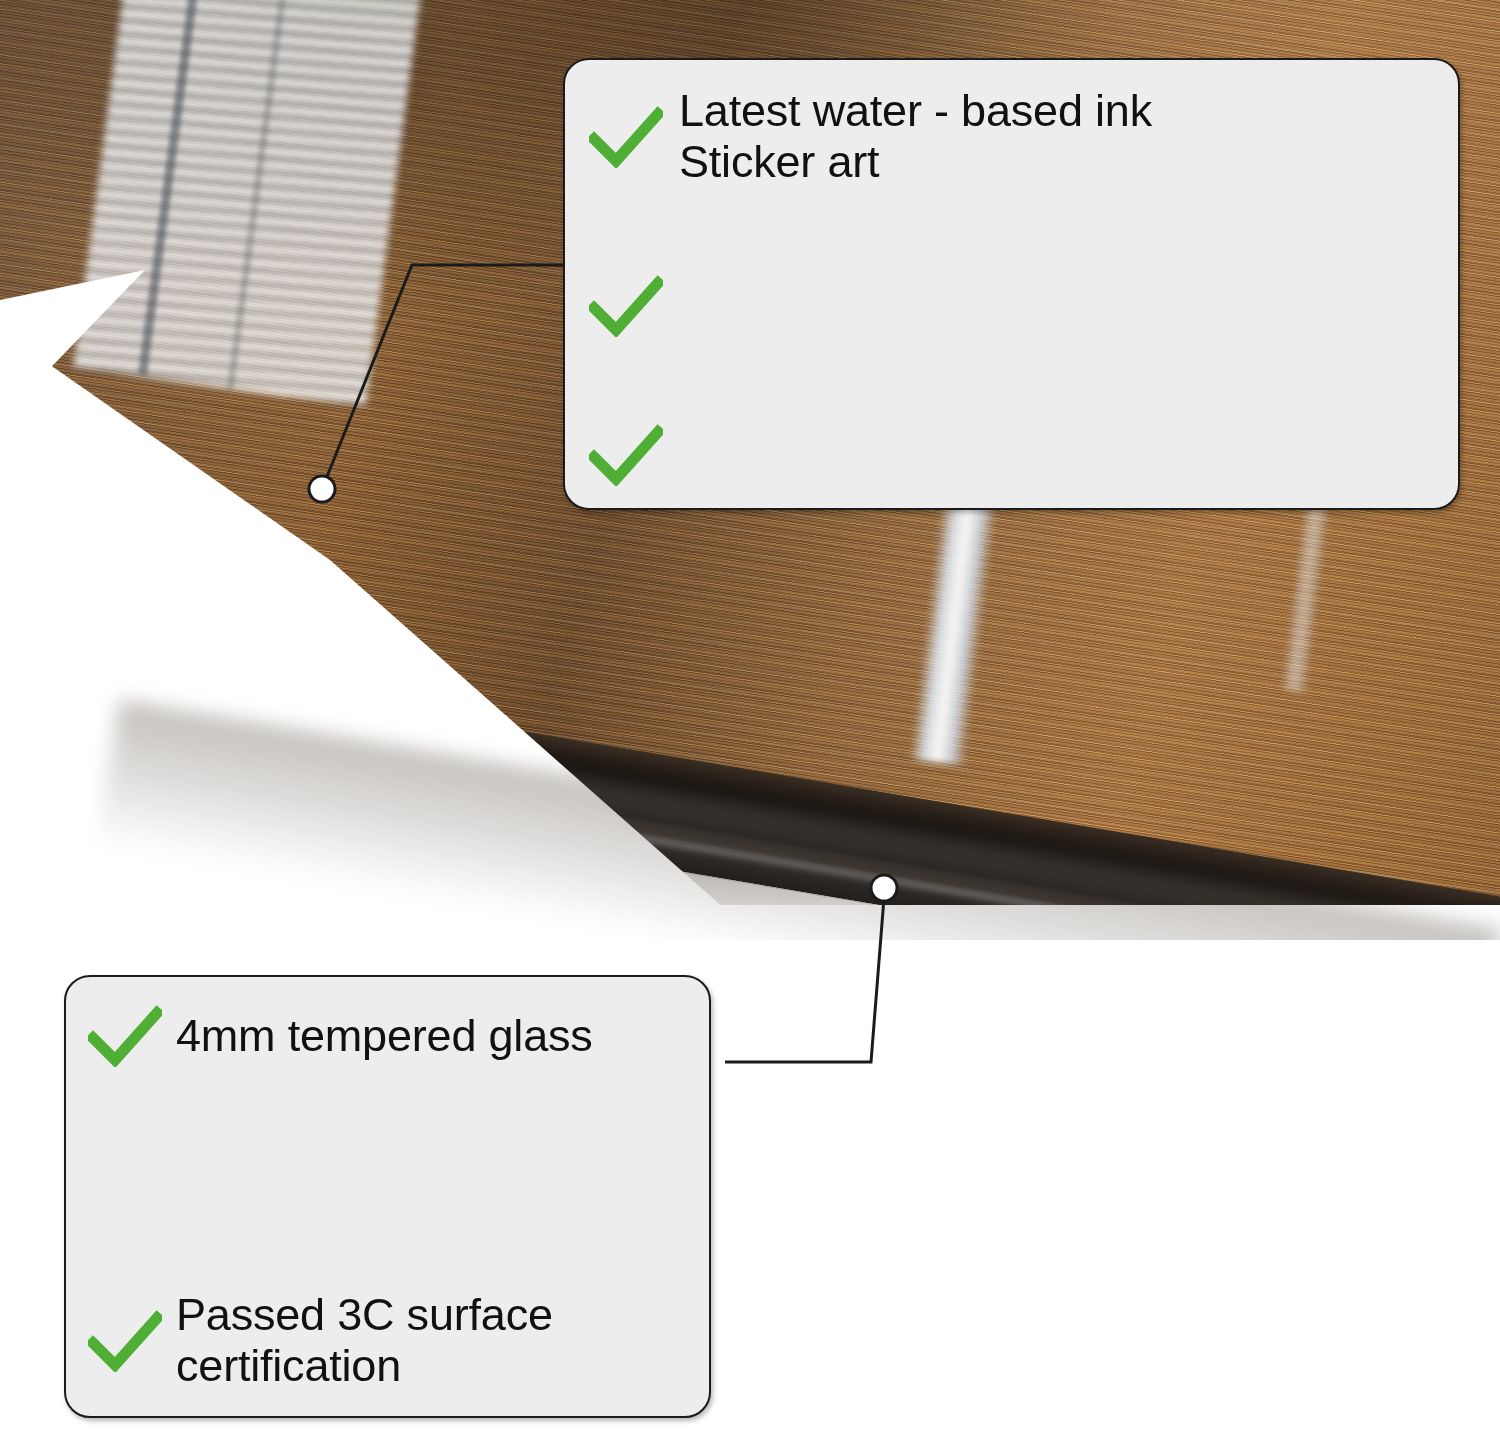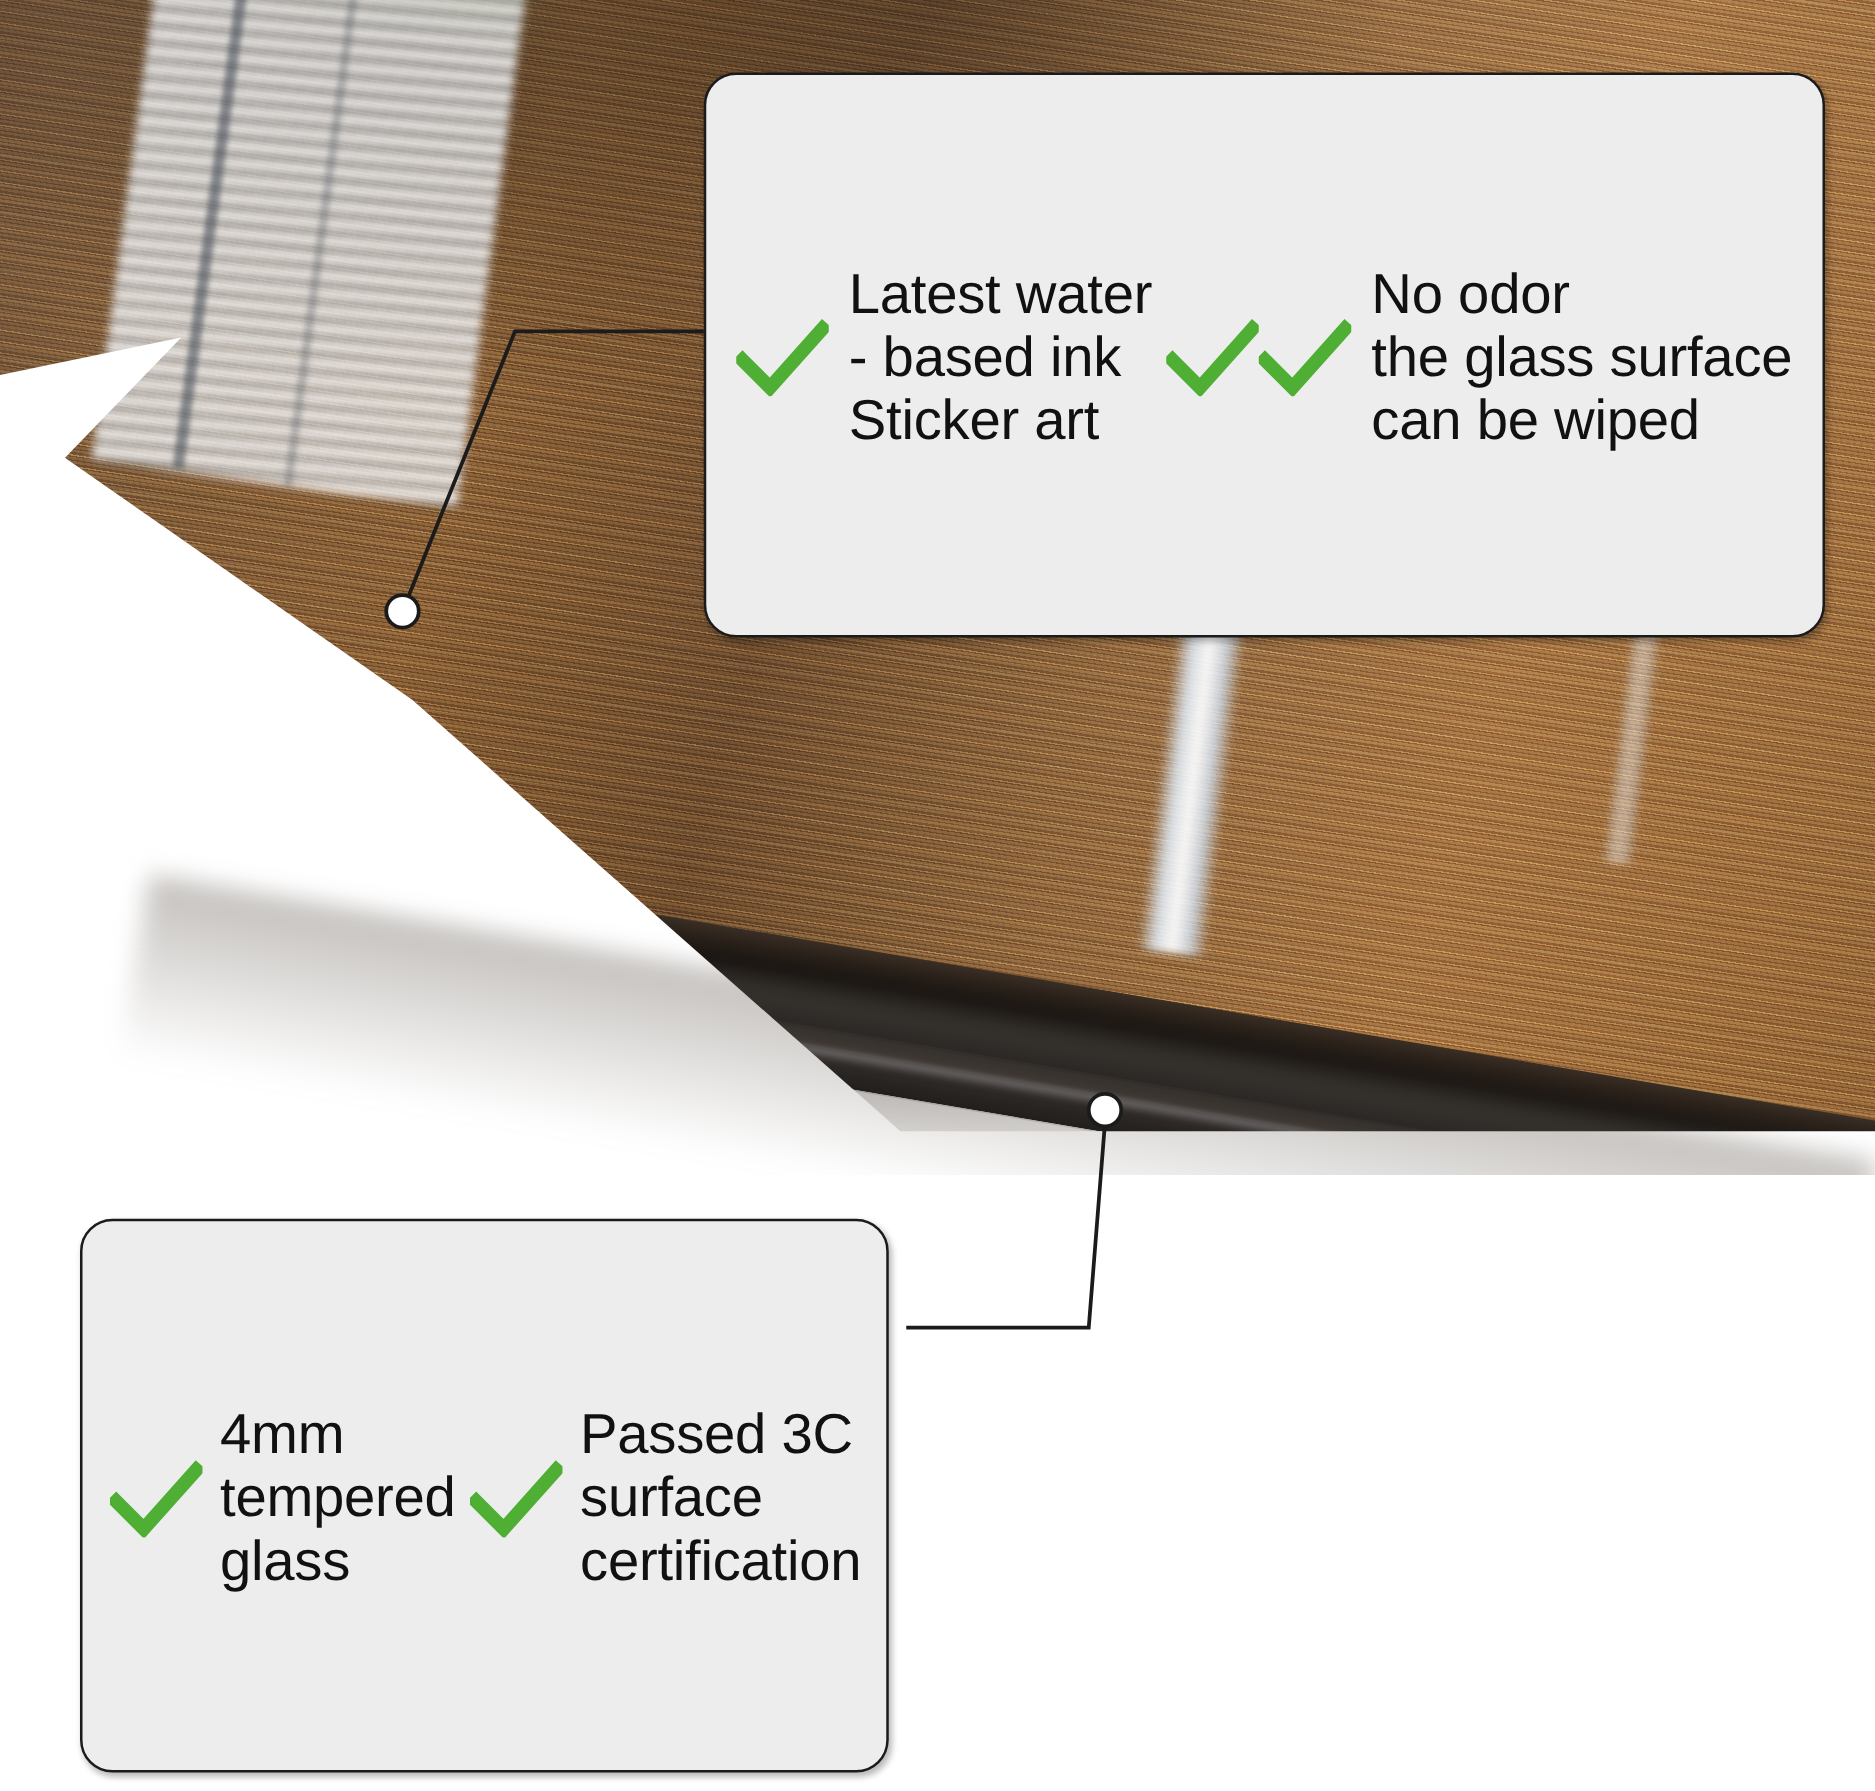--- a/index.html
+++ b/index.html
@@ -122,21 +122,21 @@
 
   
   .card{
     position:absolute;
     background:#ededed;
     border:2px solid #1b1b1b;
     border-radius:26px;
     box-sizing:border-box;
     box-shadow:2px 3px 5px rgba(0,0,0,.28);
   }
-  .card-inner{display:flex;flex-direction:row;height:100%;box-sizing:border-box;}
+  .card-inner{display:flex;flex-direction:column;height:100%;box-sizing:border-box;}
   .feat{display:flex;align-items:center;gap:14px;}
   .check{flex:0 0 auto;display:block;}
   .feat-text{
     color:#111111;
     line-height:1.13;
     letter-spacing:-0.2px;
     white-space:pre-line;
   }
 
   
@@ -223,22 +223,20 @@
       </div>
       <div class="feat">
         <svg class="check" width="74" height="62" viewBox="0 0 74 62">
           <path d="M5 33 L27 55 L69 8" fill="none" stroke="#4fae34" stroke-width="11" stroke-linecap="square" stroke-linejoin="miter"></path>
         </svg>
       </div>
       <div class="feat">
         <svg class="check" width="74" height="62" viewBox="0 0 74 62">
           <path d="M5 33 L27 55 L69 8" fill="none" stroke="#4fae34" stroke-width="11" stroke-linecap="square" stroke-linejoin="miter"></path>
         </svg>
-        <div class="feat-text">No odor
-the glass surface can be wiped</div>
       </div>
     </div>
   </div>
 
   <div id="card-bottom" class="card">
     <div class="card-inner">
       <div class="feat">
         <svg class="check" width="74" height="62" viewBox="0 0 74 62">
           <path d="M5 33 L27 55 L69 8" fill="none" stroke="#4fae34" stroke-width="11" stroke-linecap="square" stroke-linejoin="miter"></path>
         </svg>

